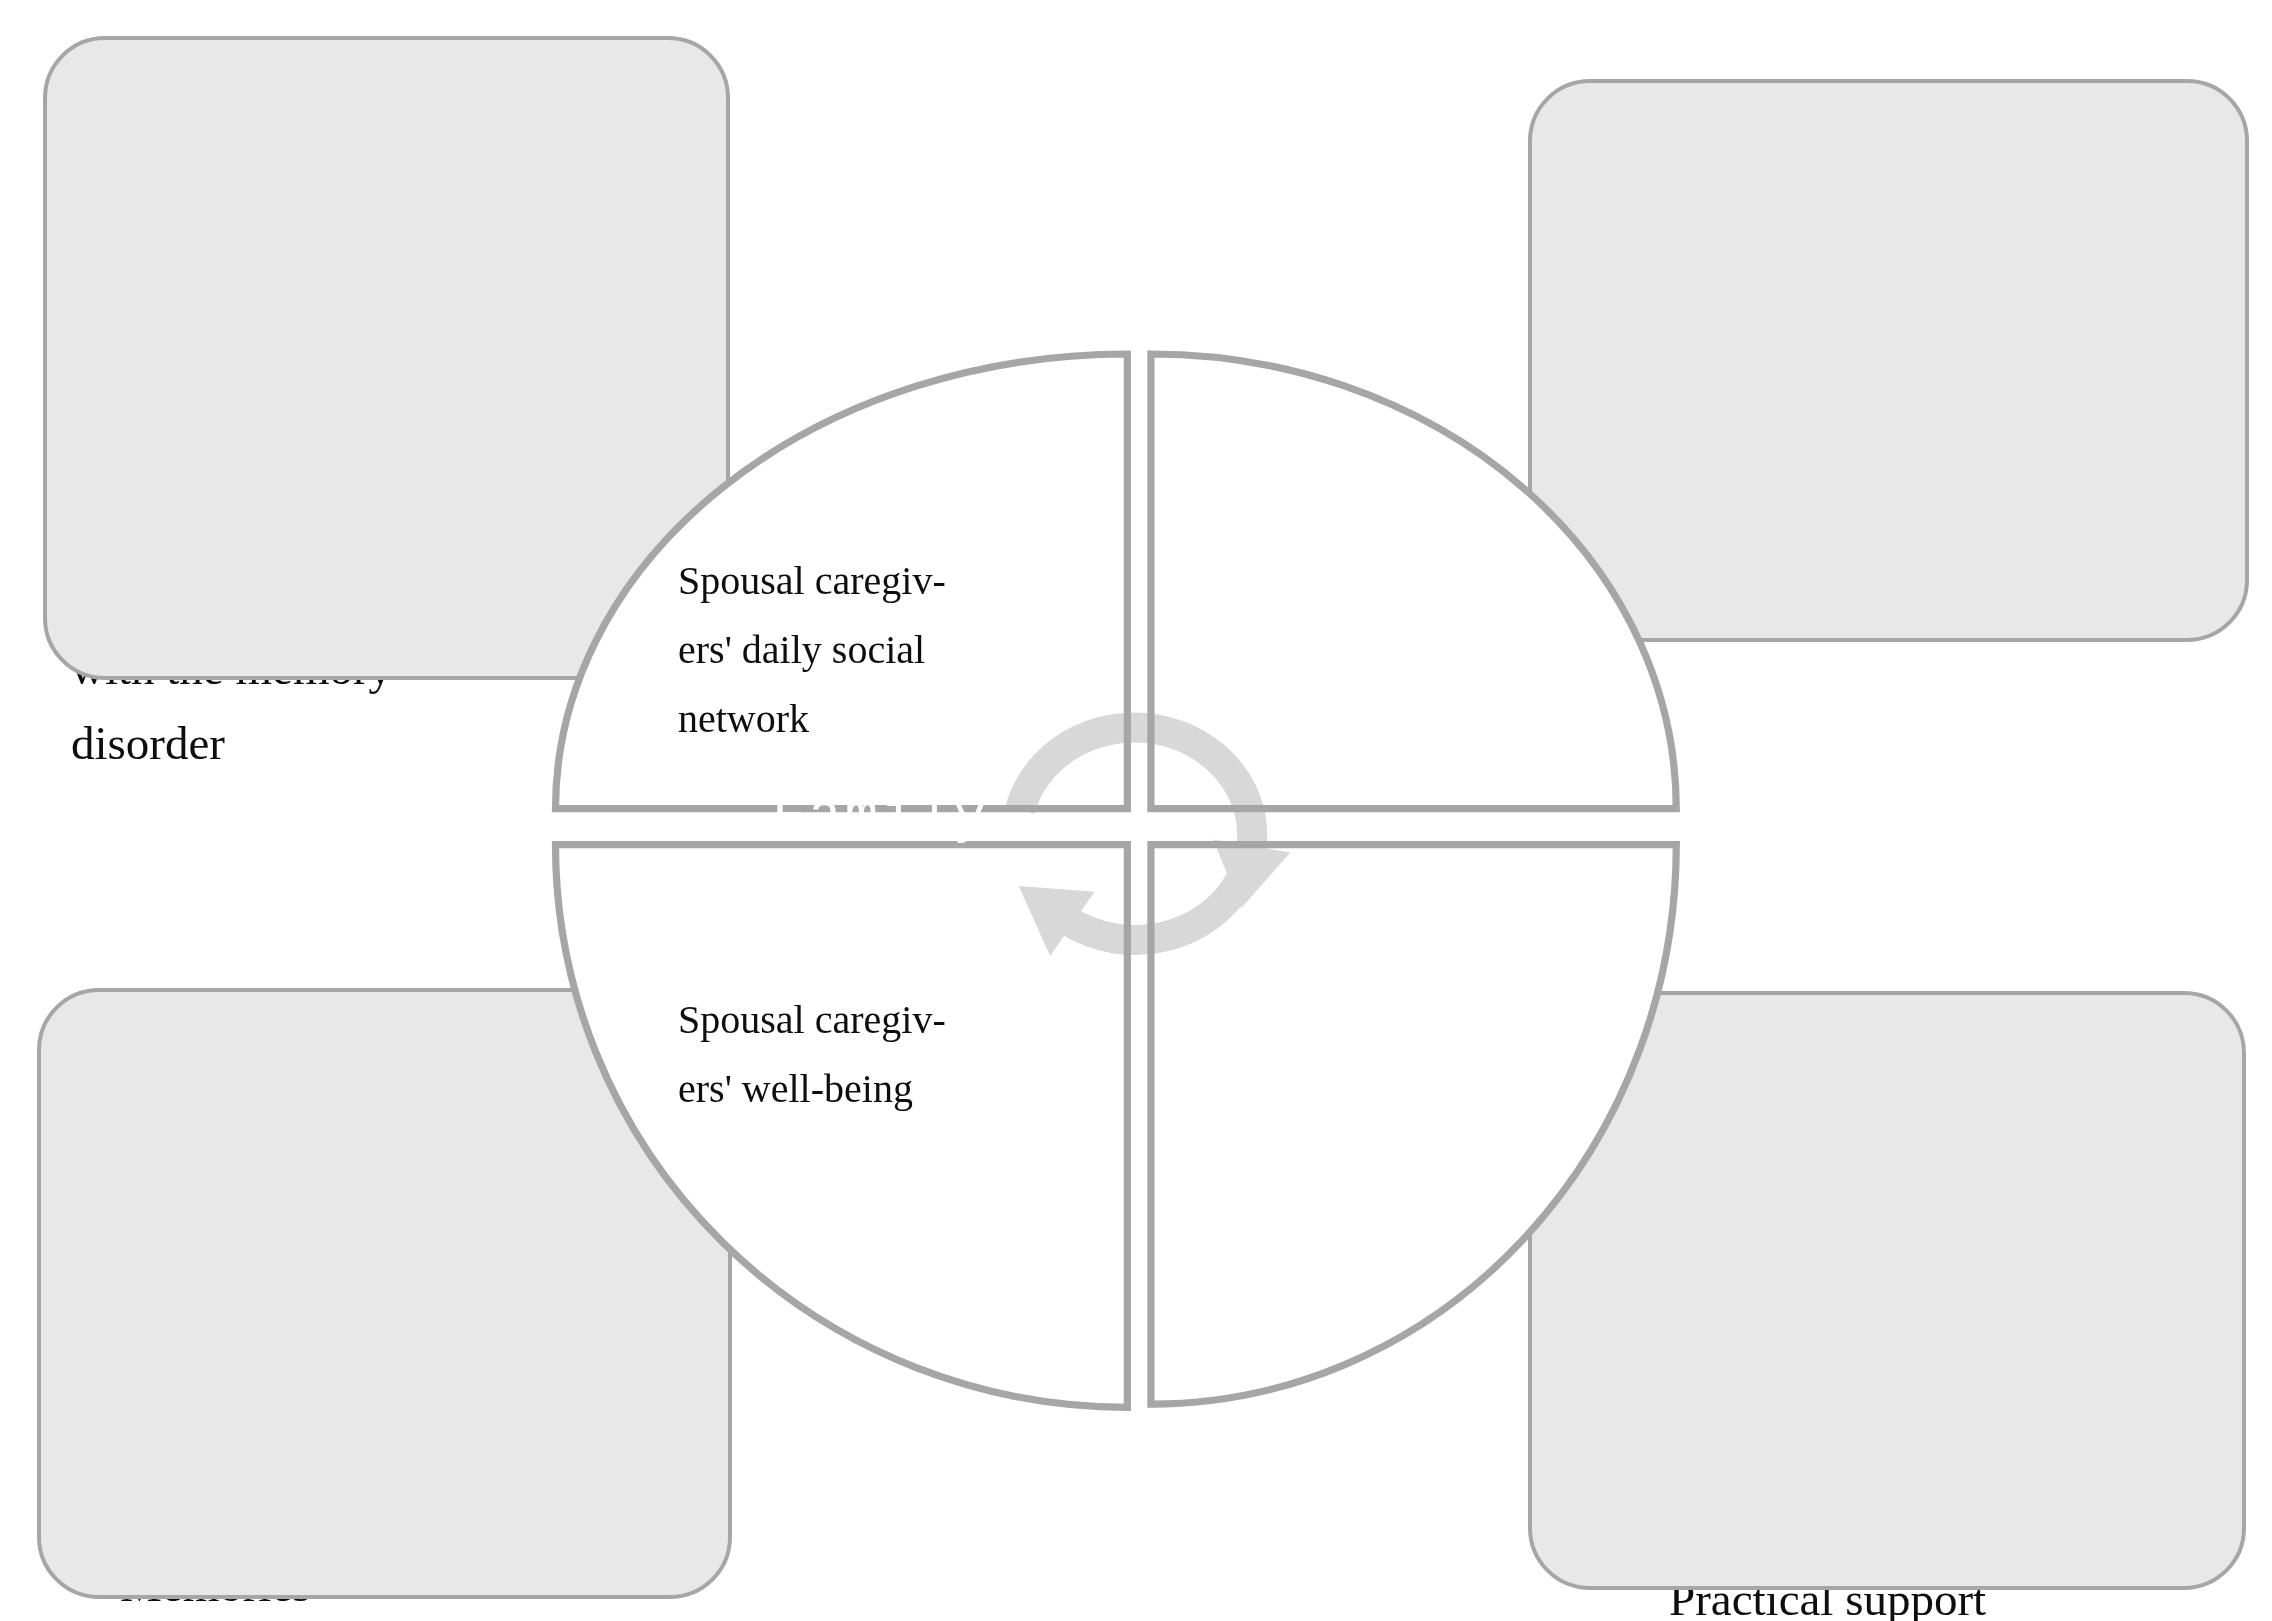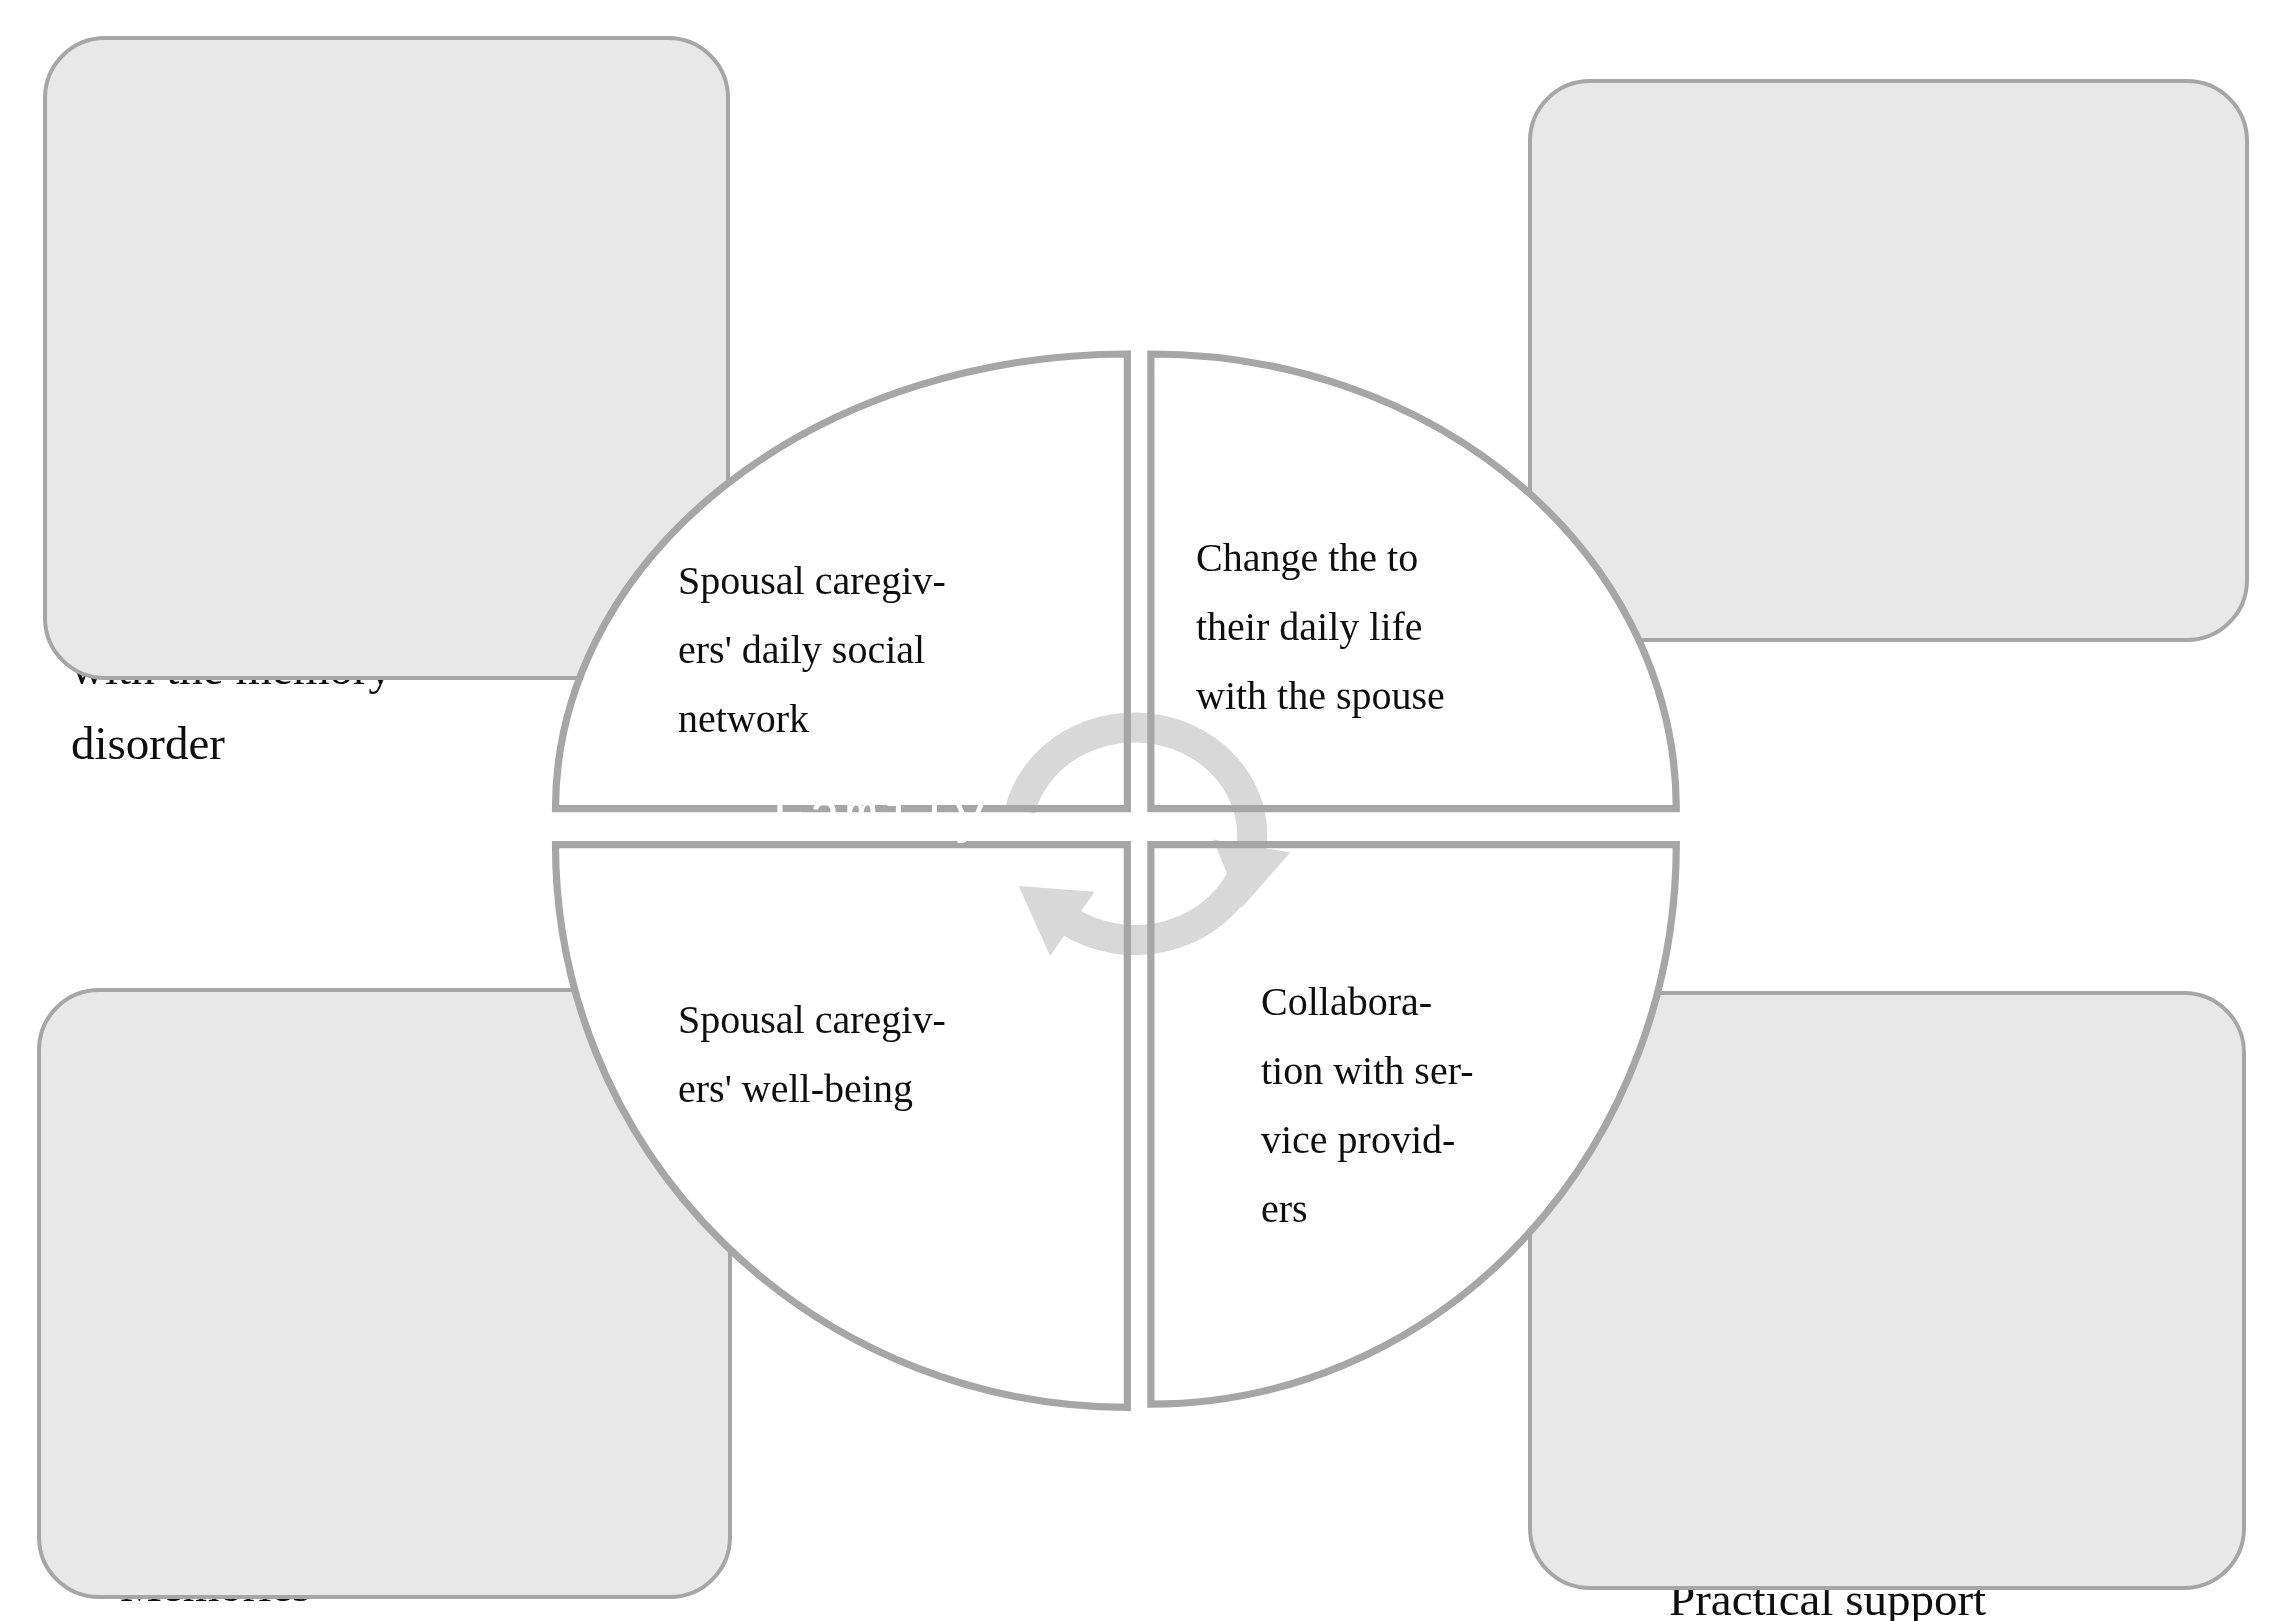--- a/index.html
+++ b/index.html
@@ -149,27 +149,20 @@
       <path d="M 1723 541 A 874 695 0 0 0 849 1236 L 1723 1236 Z"></path>
       <path d="M 1759 541 A 803 695 0 0 1 2562 1236 L 1759 1236 Z"></path>
       <path d="M 849 1291 A 874 860 0 0 0 1723 2151 L 1723 1291 Z"></path>
       <path d="M 2562 1291 A 803 855 0 0 1 1759 2146 L 1759 1291 Z"></path>
     </g>
   </svg>
 
   <div class="quad-label" id="label-quad-top-left">Spousal caregiv-
 ers' daily social
 network</div>
-  <div class="quad-label" id="label-quad-top-right">Change the to
-their daily life
-with the spouse</div>
   <div class="quad-label" id="label-quad-bottom-left">Spousal caregiv-
 ers' well-being</div>
-  <div class="quad-label" id="label-quad-bottom-right">Collabora-
-tion with ser-
-vice provid-
-ers</div>
 
   <div class="watermark" id="watermark-family">Family</div>
   <div class="watermark" id="watermark-care">care</div>
 
 </div>
 
 
 </body></html>

